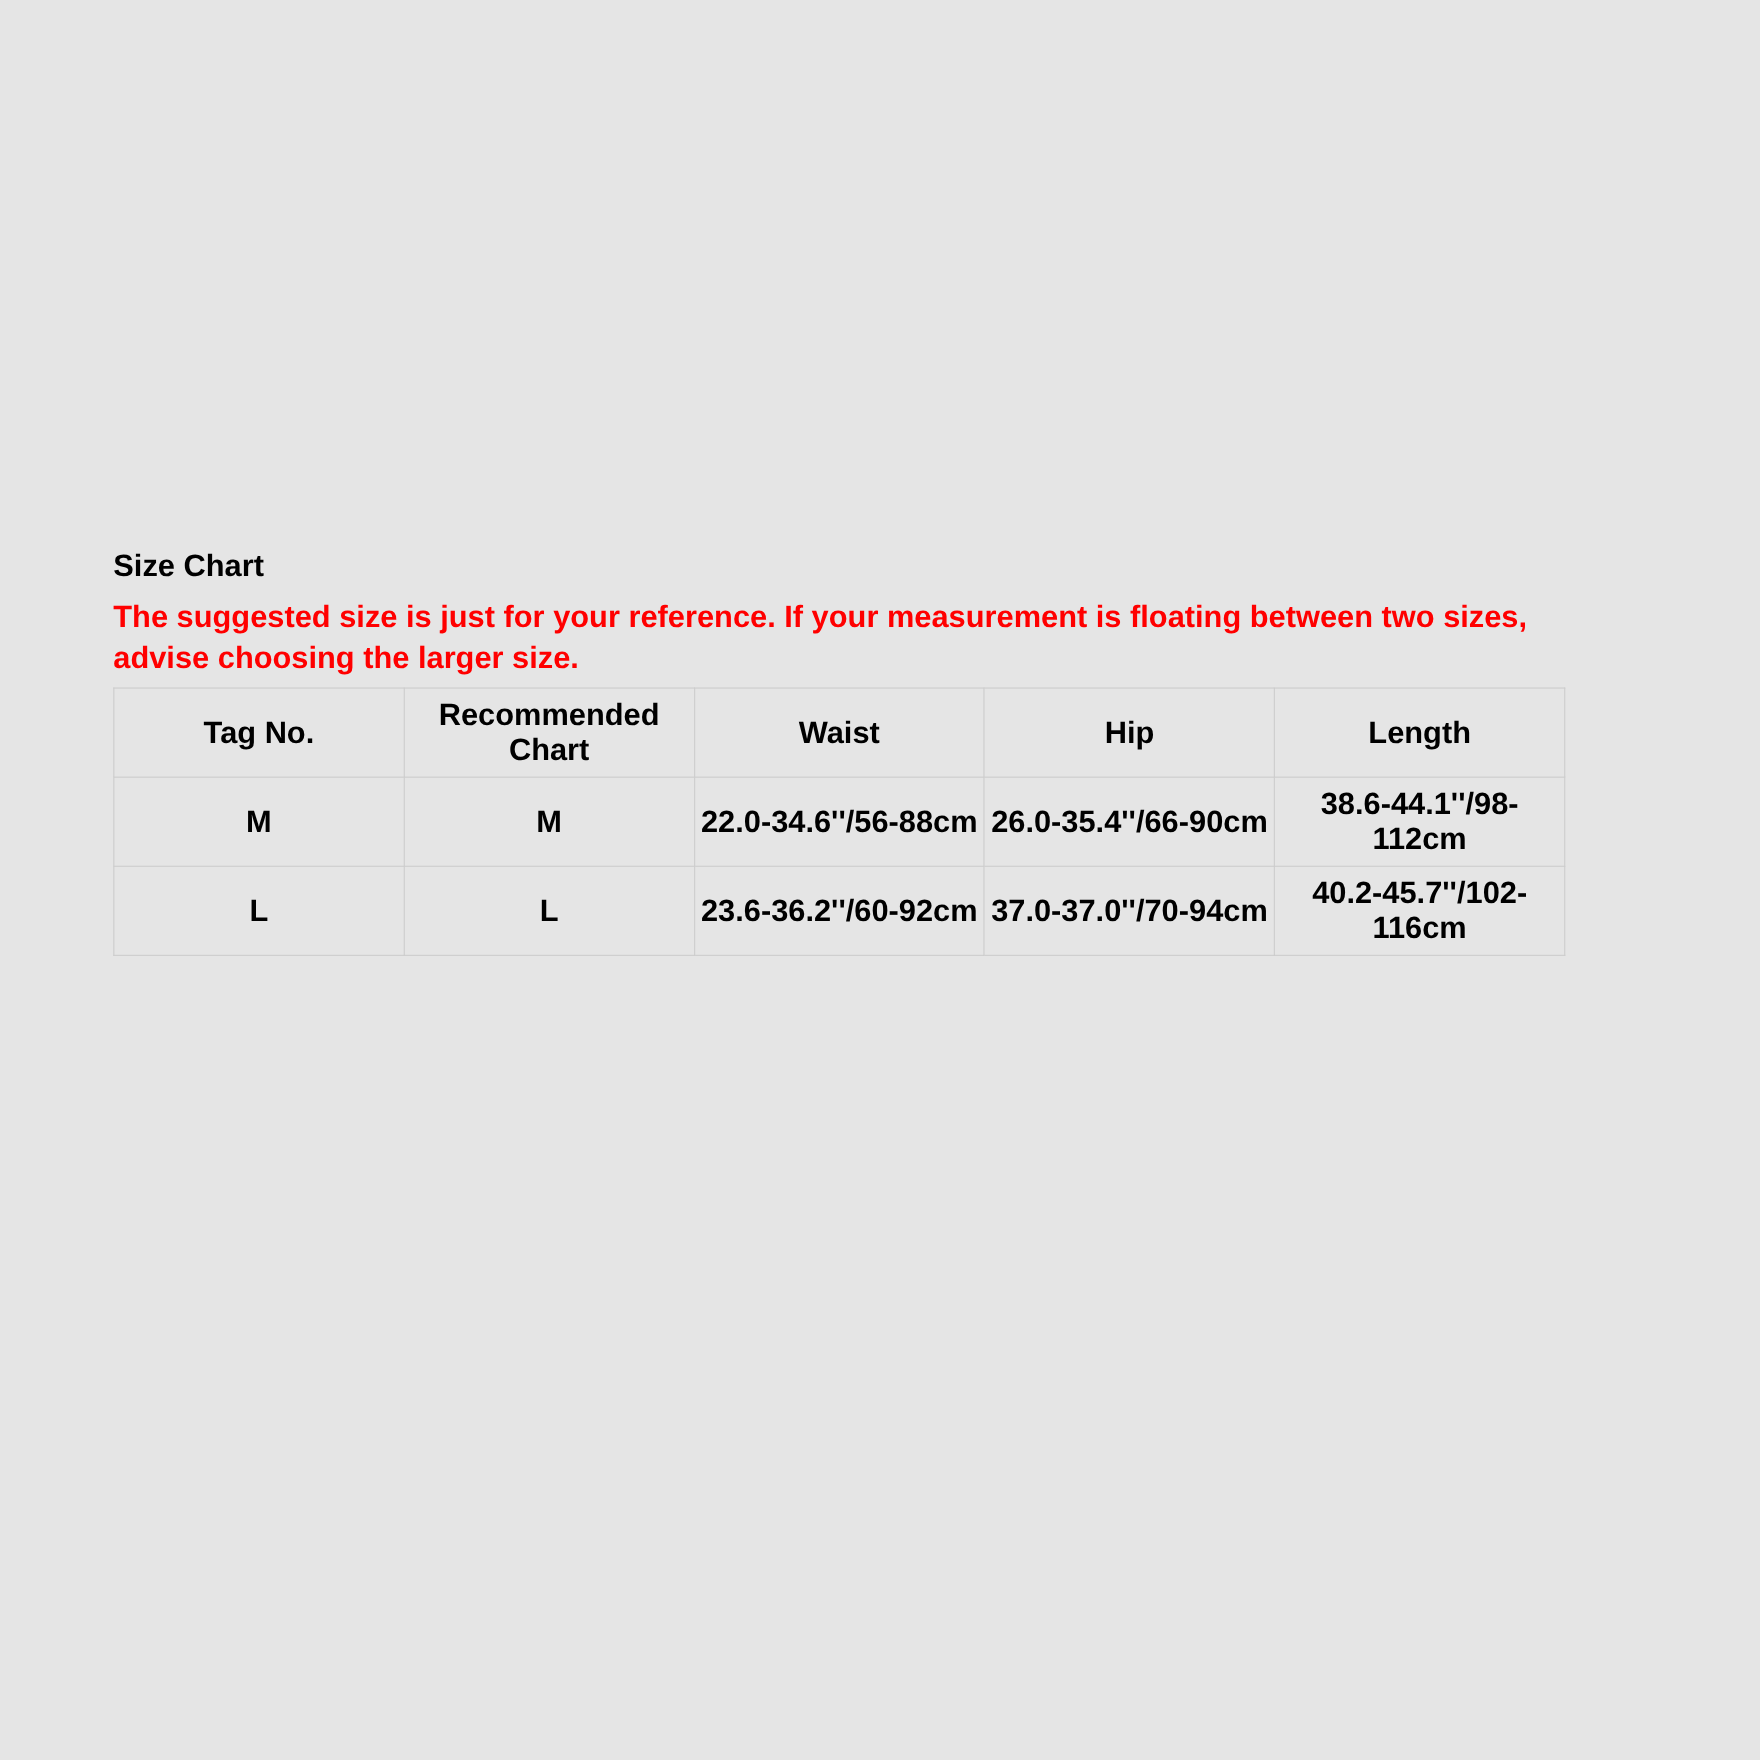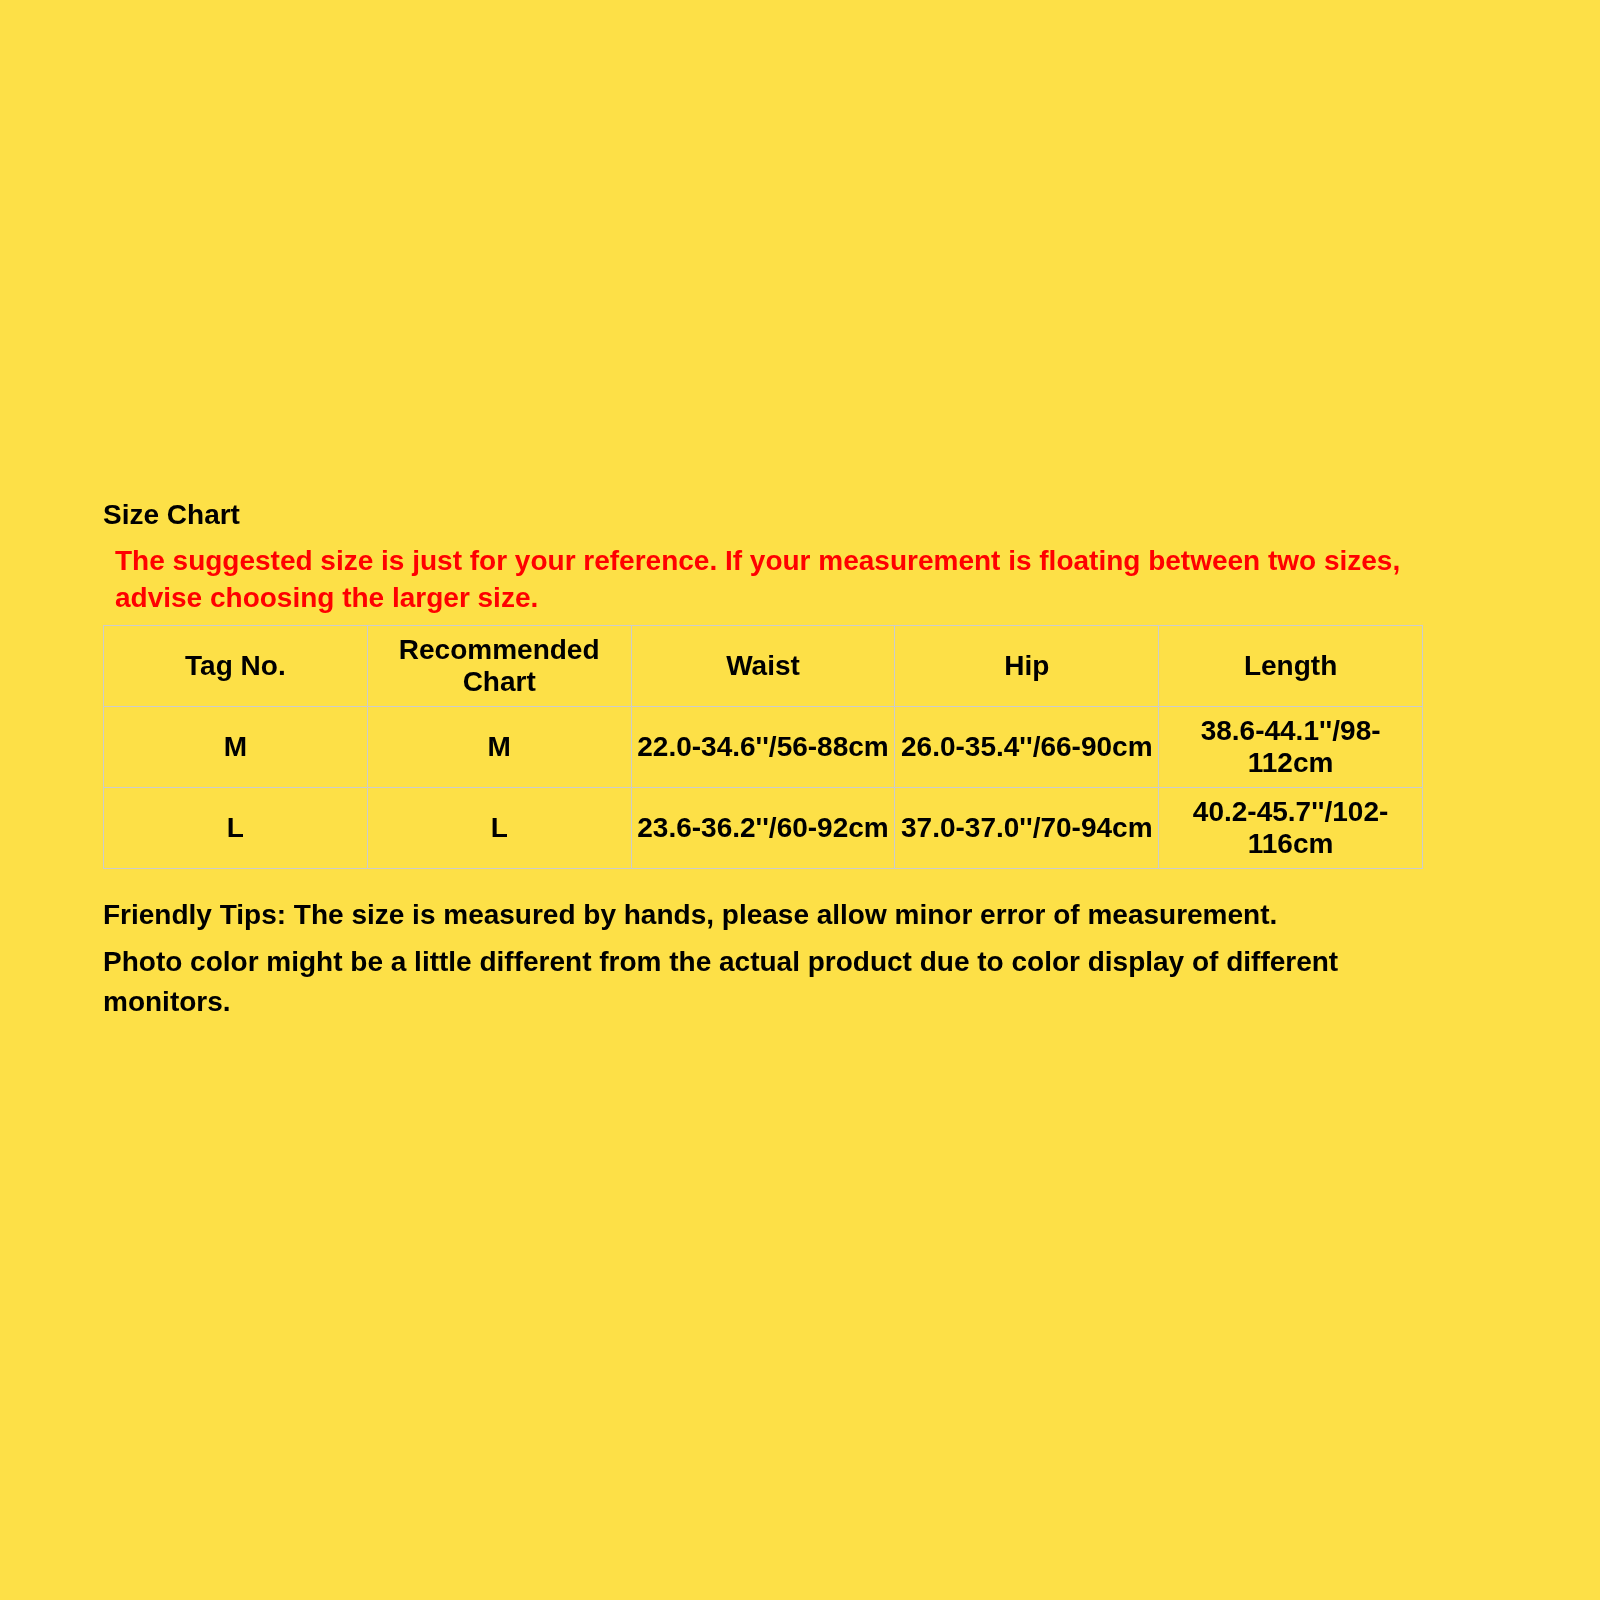--- a/index.html
+++ b/index.html
@@ -1,20 +1,20 @@
 <!DOCTYPE html>
 <html><head>
 <meta charset="utf-8">
 <style>
   html, body { margin: 0; padding: 0; background: #ffffff; }
   .canvas {
     position: relative;
     width: 1600px;
     height: 1600px;
-    background: #fde047;
+    background: #e5e5e5;
     font-family: "Liberation Sans", sans-serif;
     color: #000000;
     overflow: hidden;
   }
   .content {
     position: absolute;
     left: 103px;
     top: 498px;
     width: 1320px;
   }
@@ -23,21 +23,21 @@
     font-weight: bold;
     color: #000000;
     margin: 0 0 10px 0;
     line-height: 1.2;
   }
   .notice-red {
     font-size: 28px;
     font-weight: bold;
     color: #ff0000;
     line-height: 1.35;
-    margin: 0 0 8px 12px;
+    margin: 0 0 8px 0;
   }
   .notice-black {
     font-size: 28px;
     font-weight: bold;
     color: #000000;
     line-height: 1.35;
     margin: 0 0 14px 0;
   }
   table.size-chart {
     width: 100%;
@@ -99,19 +99,15 @@
         <tr>
           <td>L</td>
           <td>L</td>
           <td>23.6-36.2''/60-92cm</td>
           <td>37.0-37.0''/70-94cm</td>
           <td>40.2-45.7''/102-116cm</td>
         </tr>
       </tbody>
     </table>
 
-    <div class="tips">
-      <p>Friendly Tips: The size is measured by hands, please allow minor error of measurement.</p>
-      <p>Photo color might be a little different from the actual product due to color display of different monitors.</p>
-    </div>
 
   </div>
 </div>
 
 </body></html>

